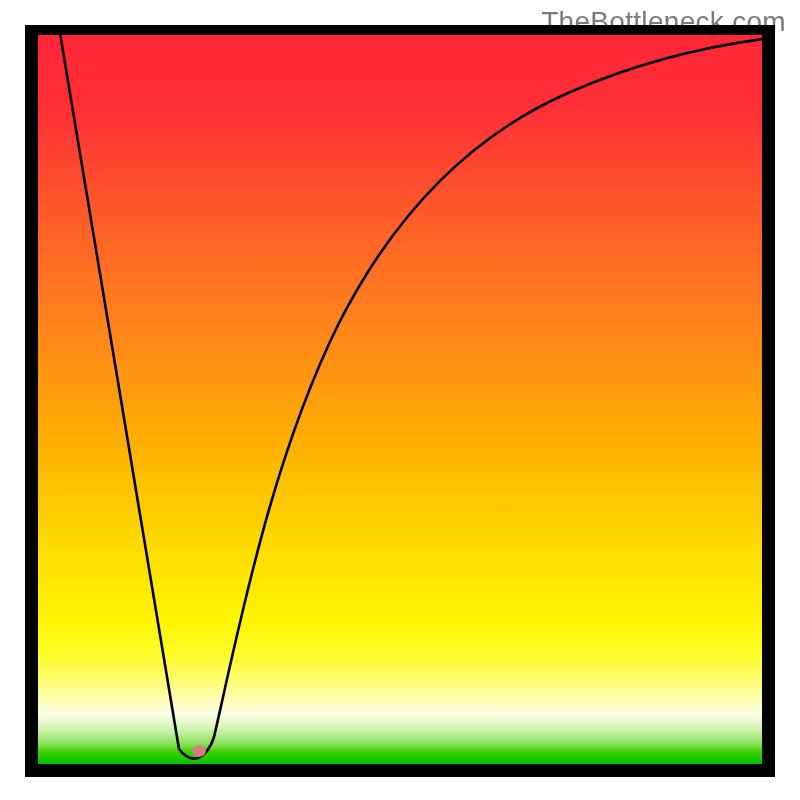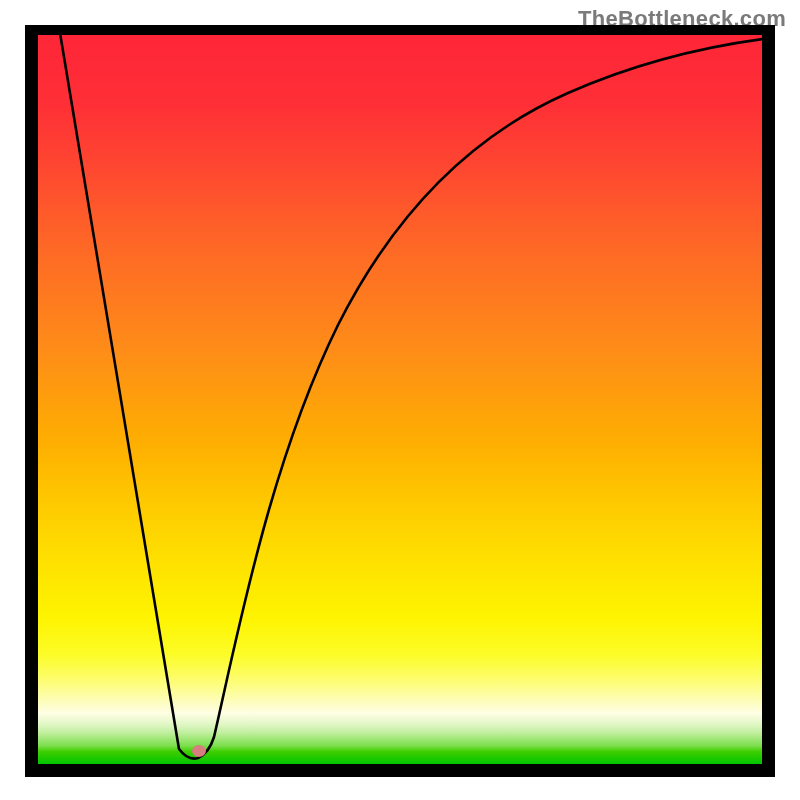--- a/index.html
+++ b/index.html
@@ -1,17 +1,17 @@
 <!DOCTYPE html>
 <html><head>
 <meta charset="utf-8">
 <style>
 body{margin:0;padding:0;background:#fff;font-family:Arial,sans-serif}
 .wrap{width:800px;height:800px;position:relative}
-.watermark{position:absolute;top:6px;right:14px;color:#7a7a7a;font-size:22px;font-weight:700;letter-spacing:0.3px}
+.watermark{position:absolute;top:6px;right:14px;color:#7a7a7a;font-size:28px;font-weight:400;letter-spacing:0.3px}
 .plot{position:absolute;left:25px;top:25px;width:750px;height:752px;background:#000}
 .plotinner{position:absolute;left:13px;top:10px;right:13px;bottom:13px;overflow:hidden}
 .gradient{position:absolute;inset:0;background:linear-gradient(to bottom,
  #fe2638 0%,
  #fe2f36 9.3%,
  #fe4431 17.2%,
  #fe6826 29%,
  #fe8b19 42.6%,
  #fead02 55.4%,
  #fec500 62.9%,

